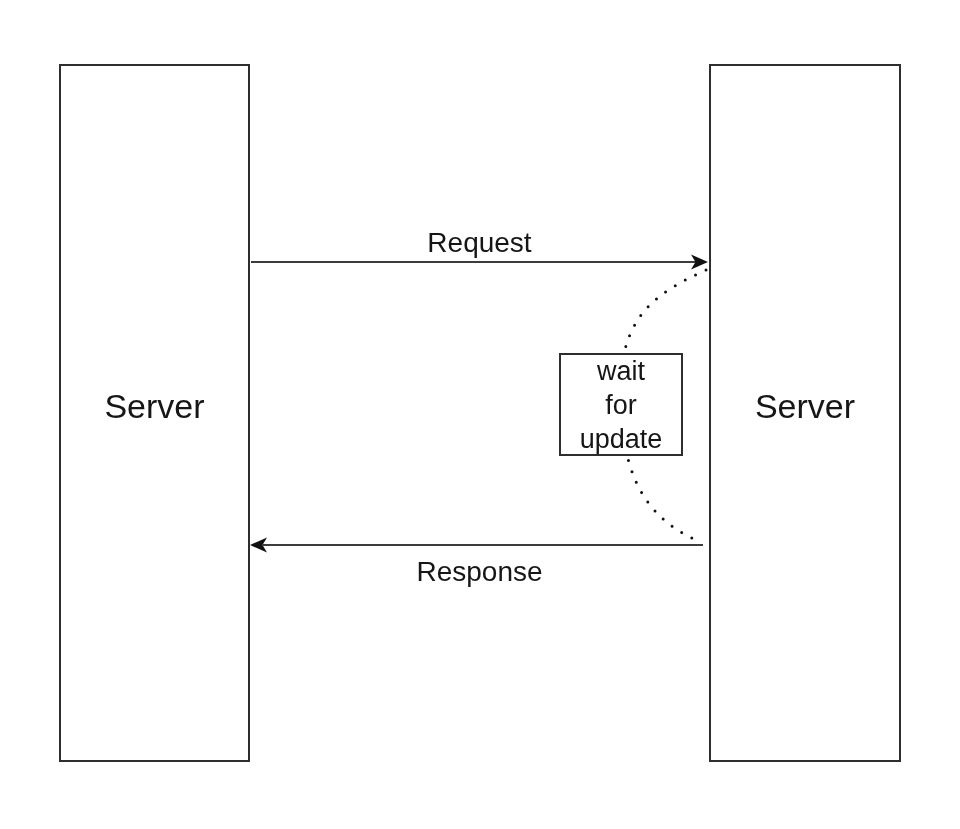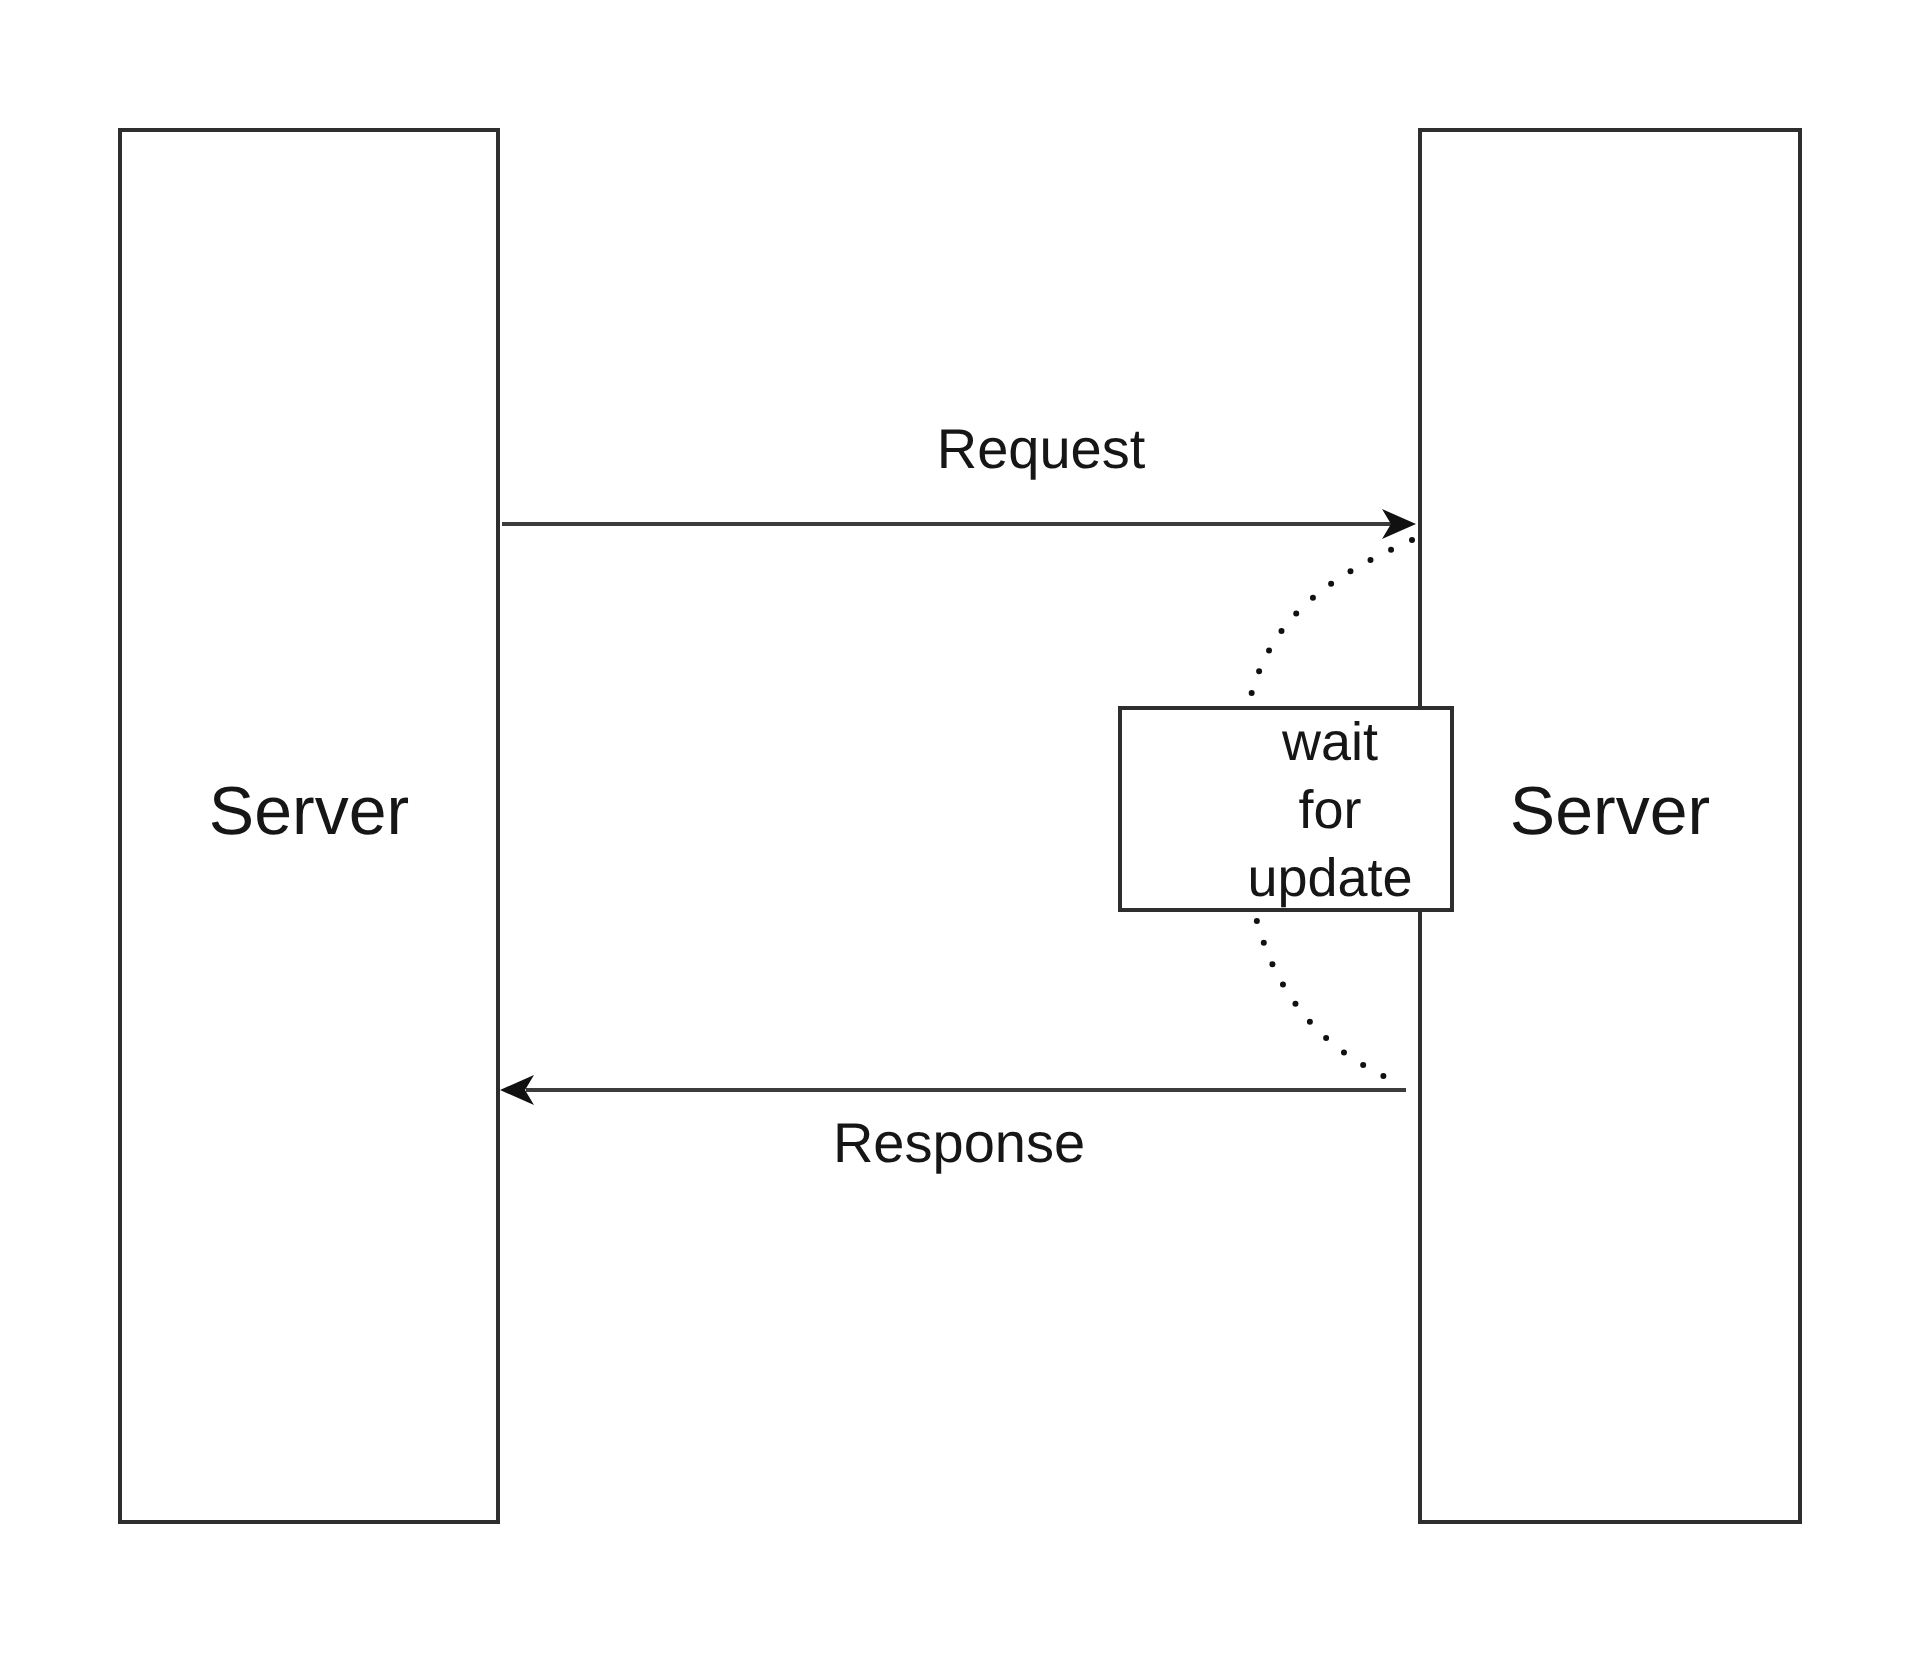--- a/index.html
+++ b/index.html
@@ -47,39 +47,38 @@
   .msg-label {
     position: absolute;
     left: 250px;
     width: 459px;
     text-align: center;
     font-size: 28px;
     line-height: 1;
     color: #161616;
     white-space: nowrap;
   }
-  #request-label  { top: 211px; padding-left: 41px; }
+  #request-label  { top: 229px; }
   #response-label { top: 558px; }
   #wait-box {
     position: absolute;
     left: 559px;
     top: 353px;
     width: 120px;
     height: 99px;
     border: 2px solid #2e2e2e;
     background: #ffffff;
     display: flex;
     flex-direction: column;
     align-items: center;
     justify-content: center;
     font-size: 27px;
     line-height: 34px;
     text-align: center;
     color: #161616;
-    padding-left: 44px;
   }
 </style>
 </head>
 <body>
 
 <div id="canvas">
 
   <svg id="wires" viewBox="0 0 960 829" xmlns="http://www.w3.org/2000/svg">
 
     <path d="M 706 270 C 662 290 624 312 621 378 C 618 462 638 514 696 540" fill="none" stroke="#111111" stroke-width="3" stroke-linecap="round" stroke-dasharray="0 11.5"></path>

